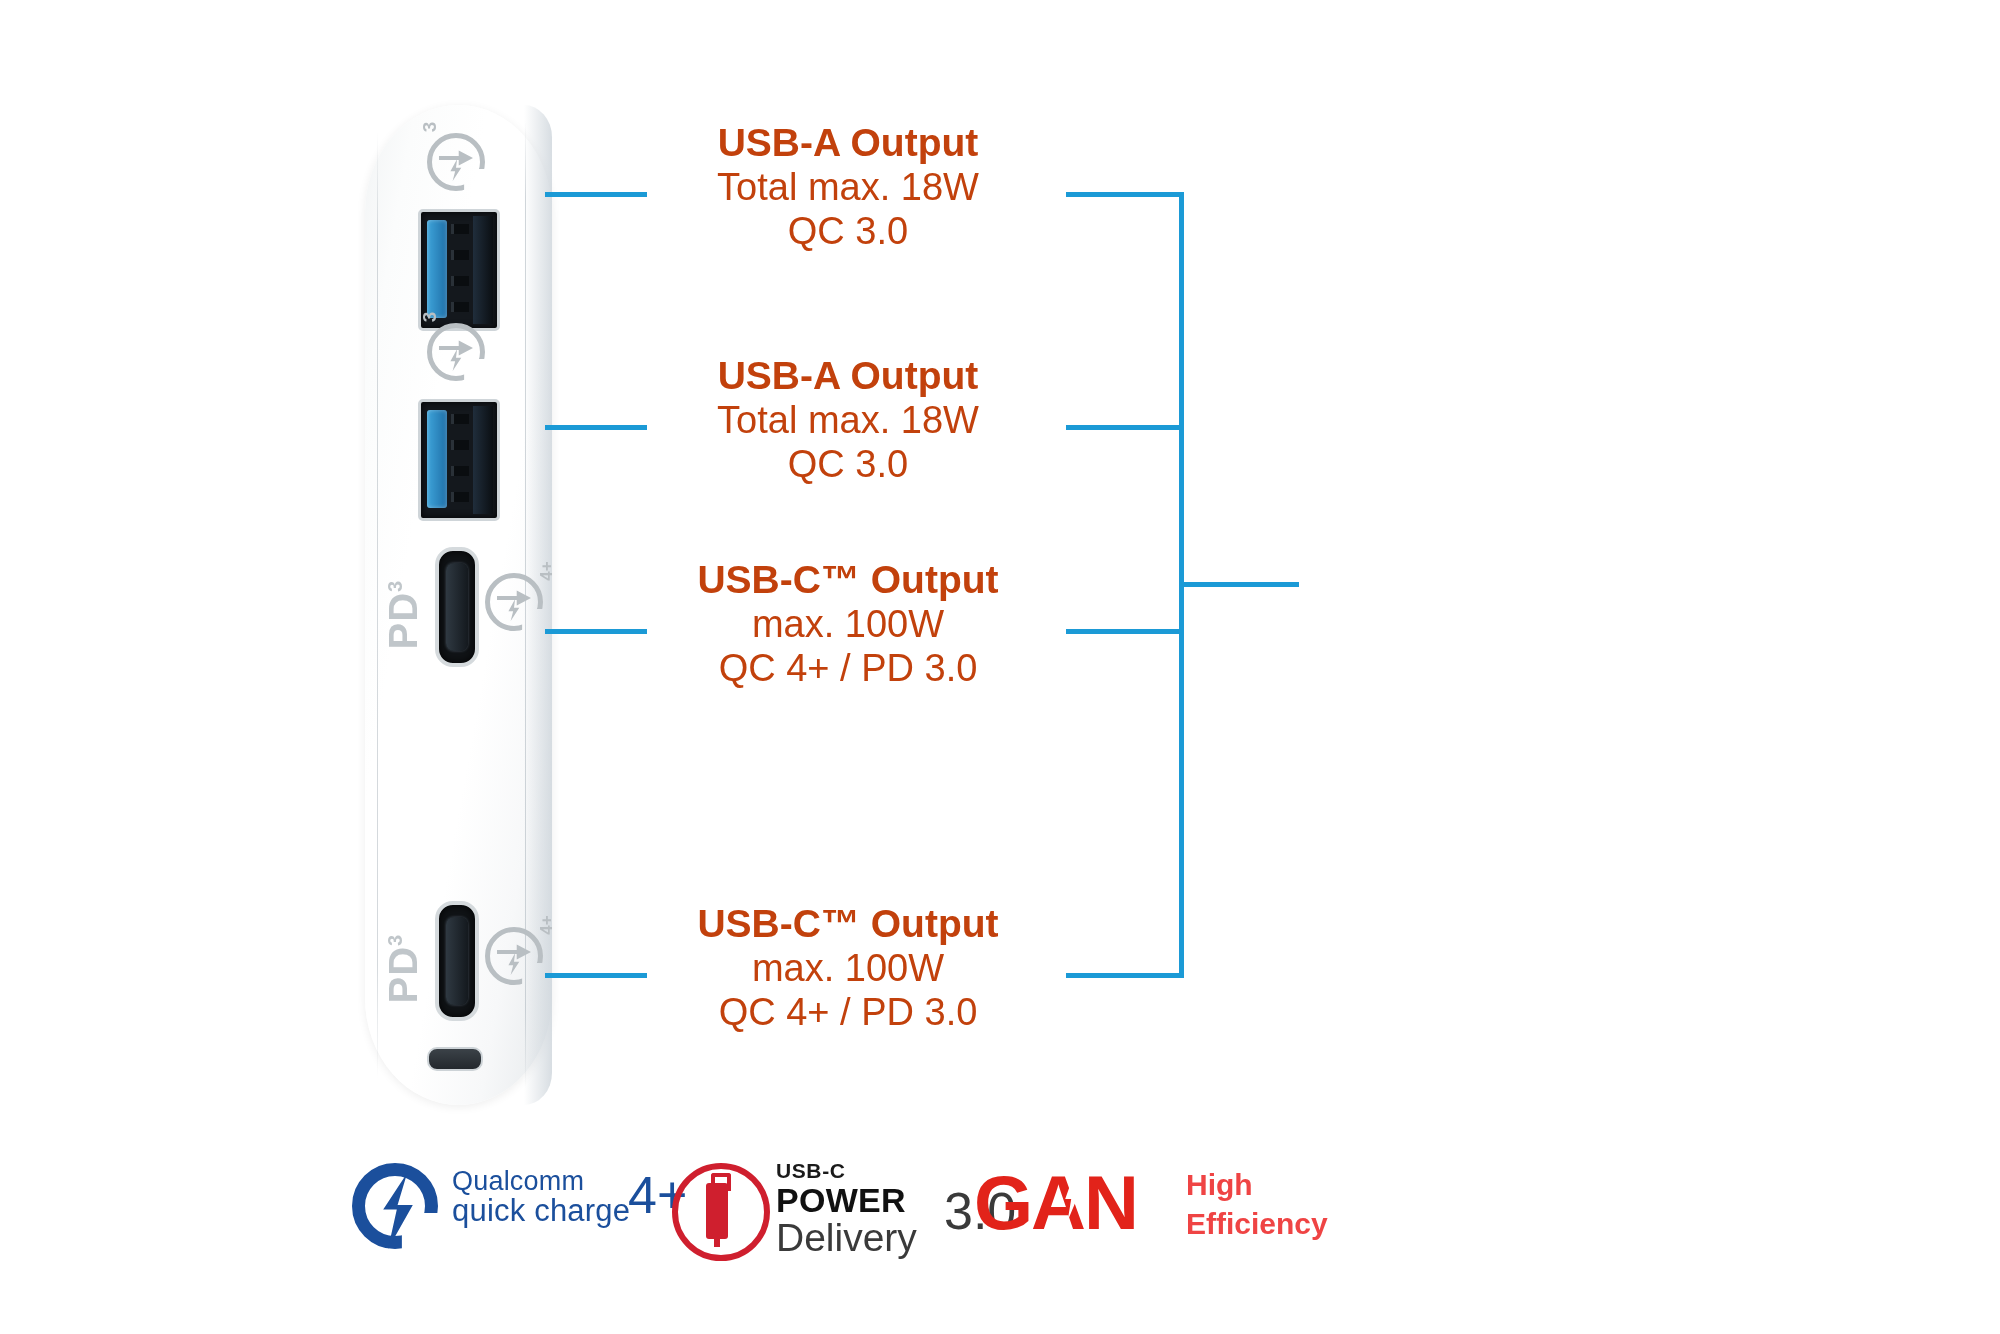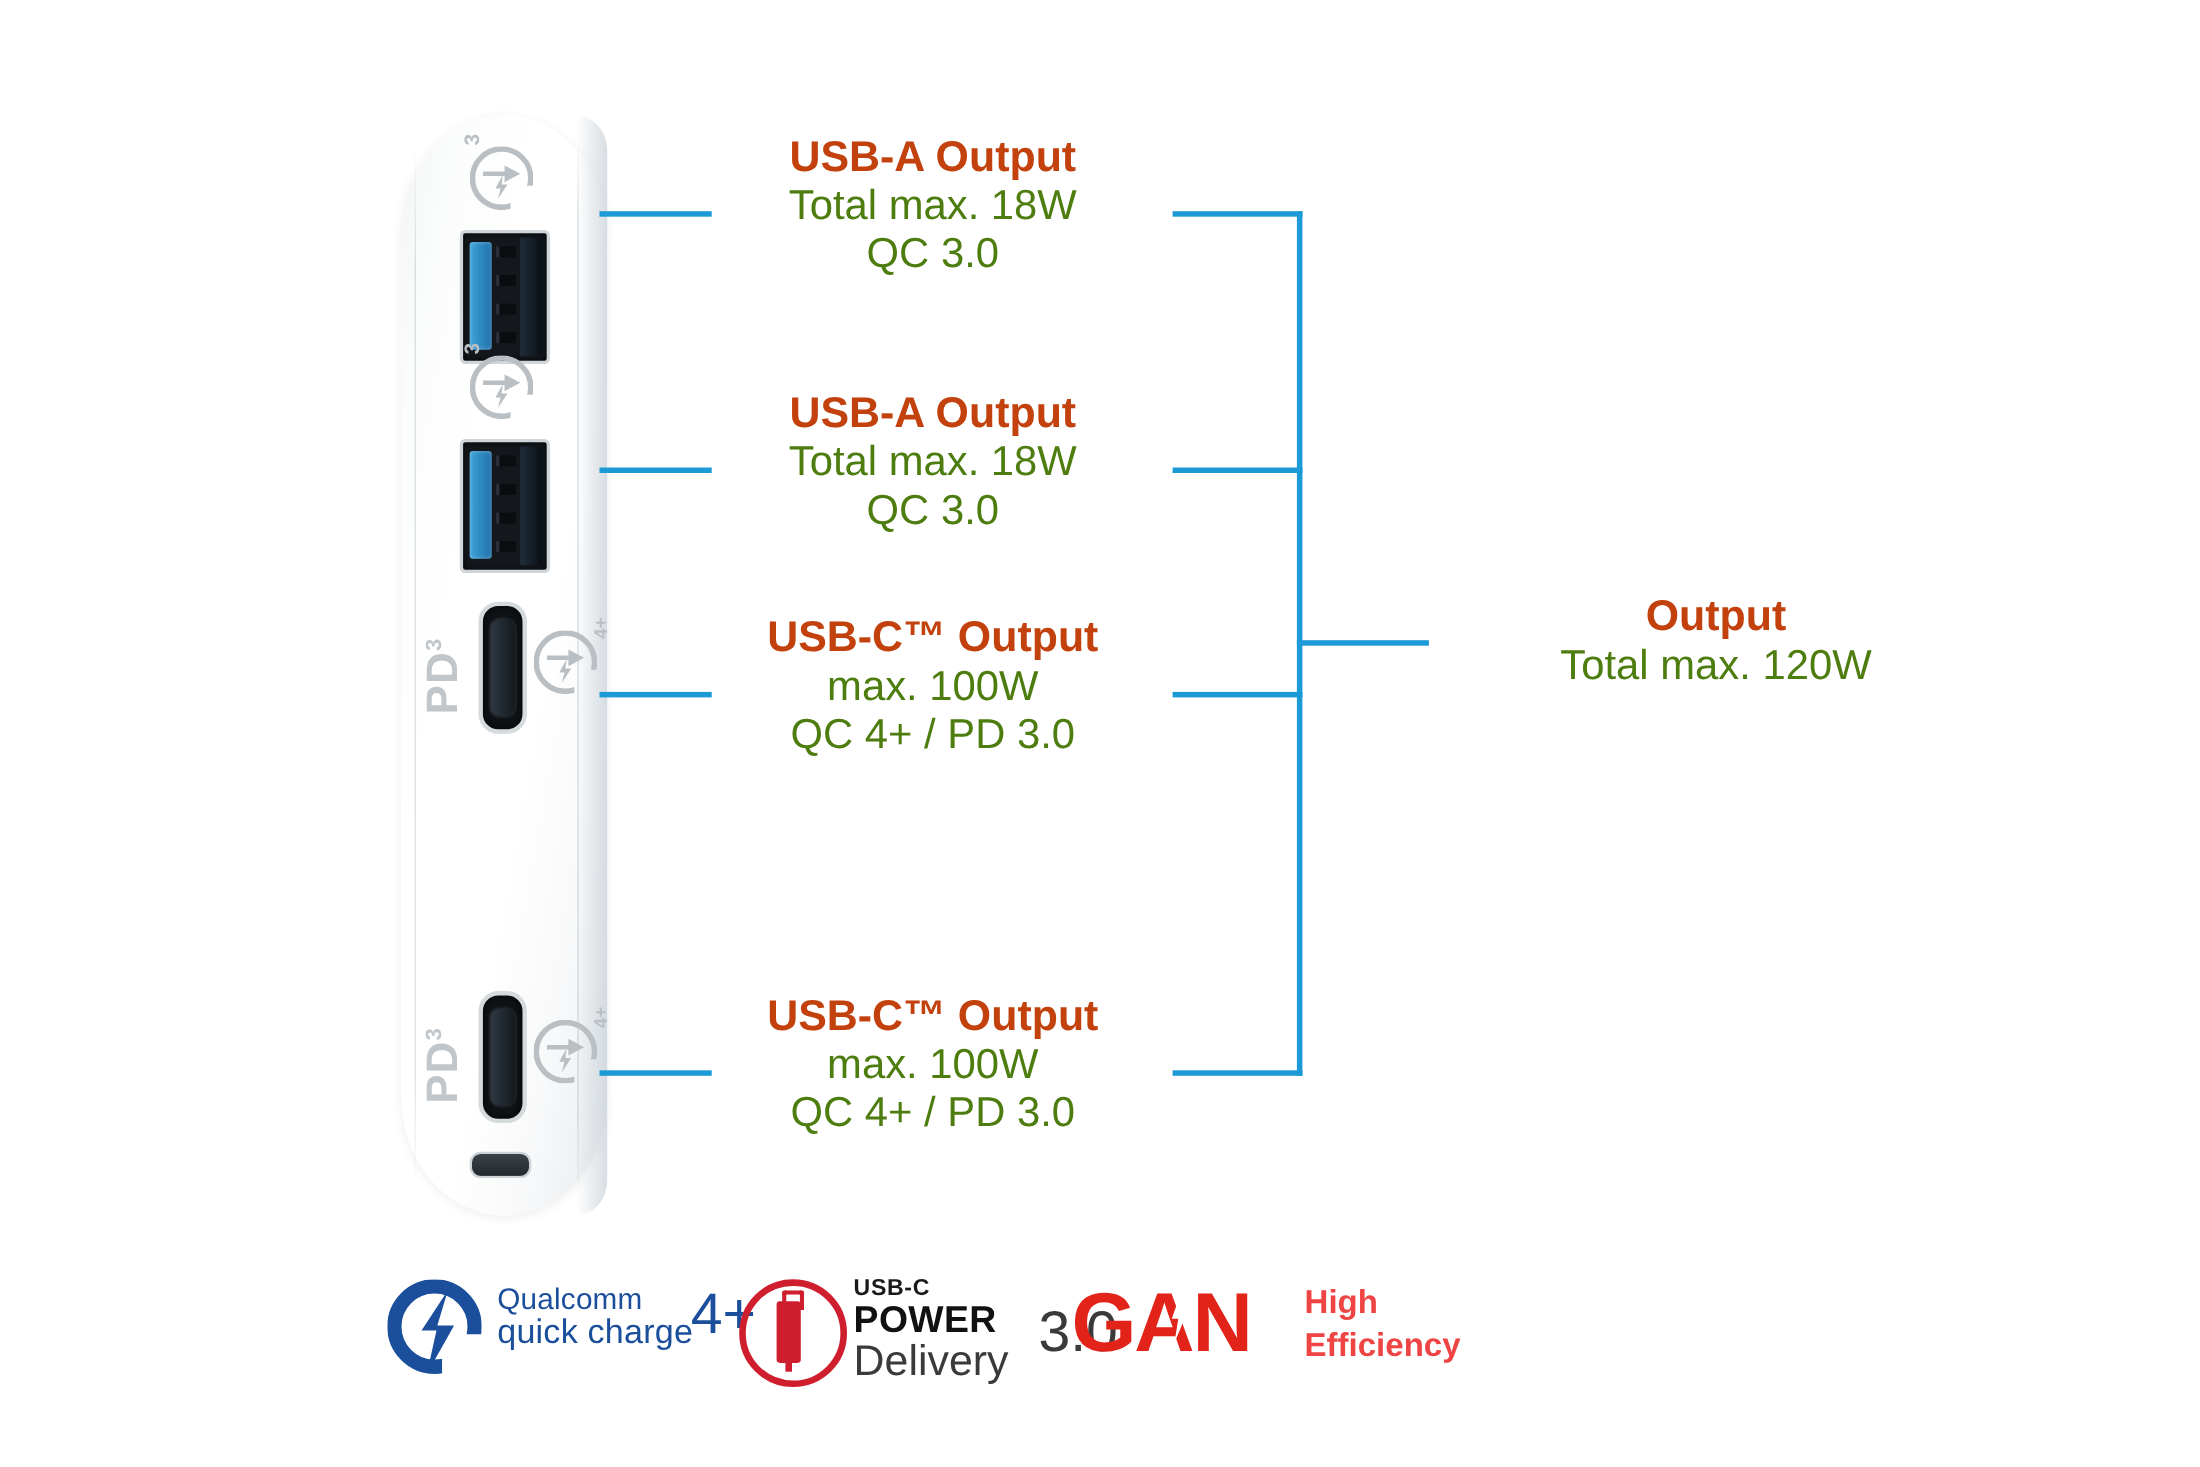--- a/index.html
+++ b/index.html
@@ -94,21 +94,21 @@
   
   .inport{
     position:absolute;width:52px;height:20px;border-radius:10px;
     background:linear-gradient(to bottom,#3b4248,#23282d);
     border:2px solid #cdd3d7;
   }
 
   
   .label{position:absolute;text-align:center;line-height:1.16;}
   .label .t1{font-size:39px;font-weight:700;color:#c2410c;white-space:nowrap;}
-  .label .t2,.label .t3{font-size:38px;font-weight:400;color:#4d7c0f;white-space:nowrap;}
+  .label .t2,.label .t3{font-size:38px;font-weight:400;color:#c2410c;white-space:nowrap;}
 
   
   .ln{position:absolute;background:#1b9ad6;}
   .lnh{height:5px;}
   .lnv{width:5px;}
 
   
   #logos{position:absolute;left:352px;top:1155px;height:120px;}
   .logo{position:absolute;top:0;height:120px;}
 
@@ -251,24 +251,20 @@
     <div class="t3">QC 4+ / PD 3.0</div>
   </div>
 
   <div class="ln lnh" style="left:1066px;top:192px;width:118px;"></div>
   <div class="ln lnh" style="left:1066px;top:425px;width:118px;"></div>
   <div class="ln lnh" style="left:1066px;top:629px;width:118px;"></div>
   <div class="ln lnh" style="left:1066px;top:973px;width:118px;"></div>
   <div class="ln lnv" style="left:1179px;top:192px;height:786px;"></div>
   <div class="ln lnh" style="left:1179px;top:582px;width:120px;"></div>
 
-  <div class="label" style="left:1330px;top:538px;width:460px;">
-    <div class="t1">Output</div>
-    <div class="t2">Total max. 120W</div>
-  </div>
 
   <div id="logos">
 
     <div class="logo" id="qcLogo">
       <span class="mark">
         <span class="ring"></span>
         <span class="bolt"></span>
       </span>
       <span class="txt">
         <div class="l1">Qualcomm</div>

